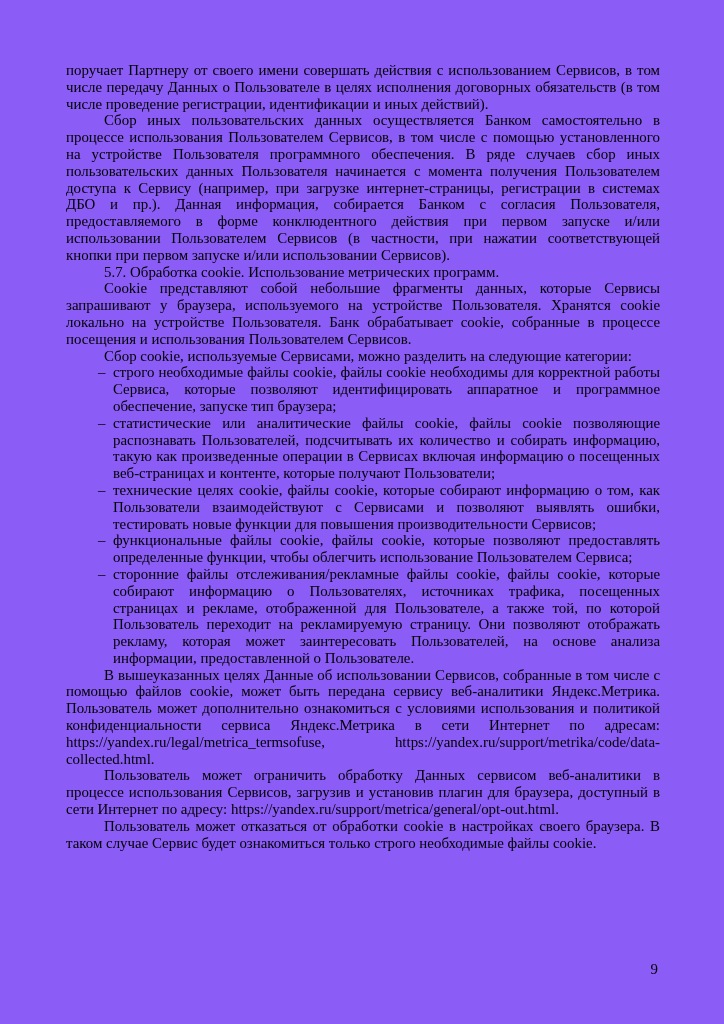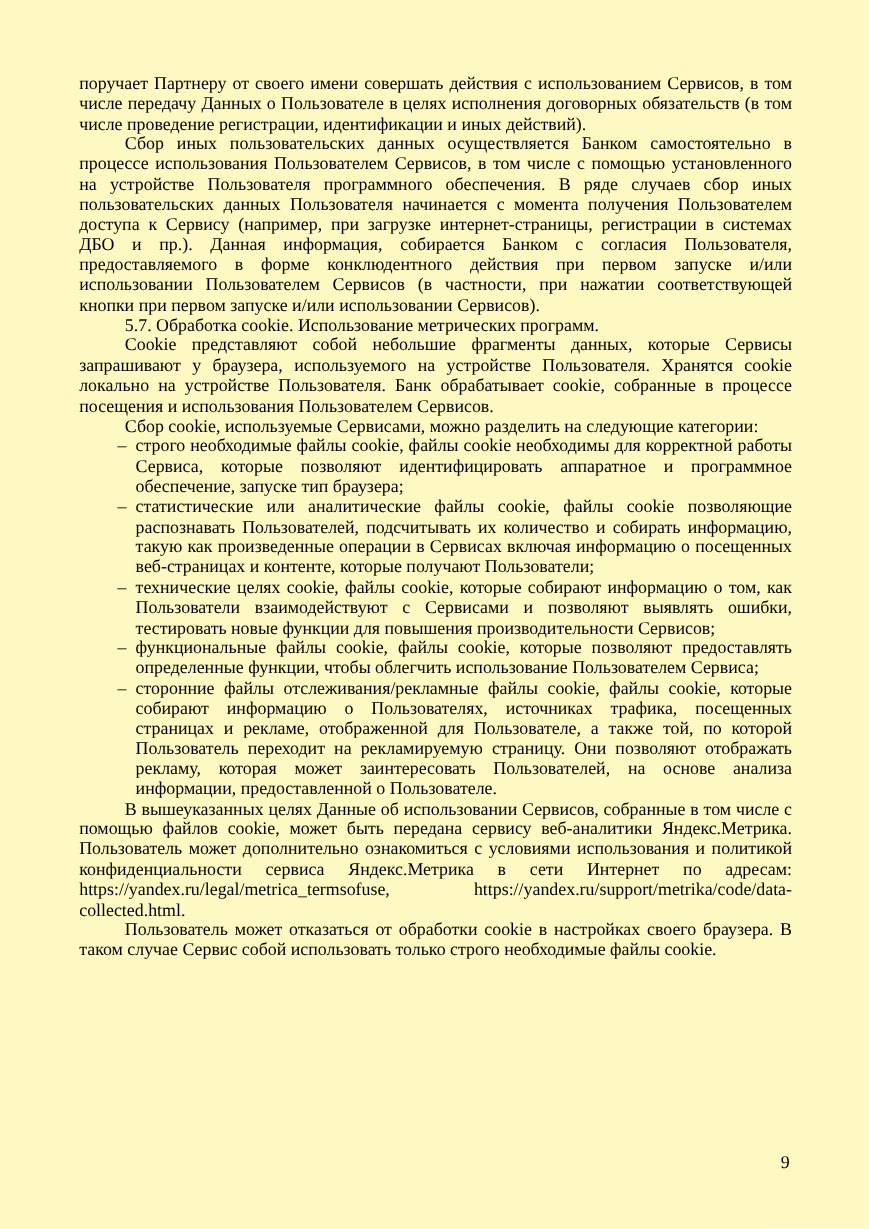--- a/index.html
+++ b/index.html
@@ -4,21 +4,21 @@
 <style>
   html, body { margin: 0; padding: 0; }
   body {
     width: 724px; height: 1024px;
     background: #ffffff;
     overflow: hidden;
   }
   .page {
     position: relative;
     width: 724px; height: 1024px;
-    background: #fef9c3;
+    background: #8b5cf6;
     font-family: "Liberation Serif", serif;
     color: #000000;
   }
   .content {
     position: absolute;
     left: 66px; top: 62px;
     width: 594px;
     font-size: 14.9px;
     line-height: 16.8px;
     text-align: justify;
@@ -52,16 +52,17 @@
       <p class="para indent">Сбор иных пользовательских данных осуществляется Банком самостоятельно в процессе использования Пользователем Сервисов, в том числе с помощью установленного на устройстве Пользователя программного обеспечения. В ряде случаев сбор иных пользовательских данных Пользователя начинается с момента получения Пользователем доступа к Сервису (например, при загрузке интернет-страницы, регистрации в системах ДБО и пр.). Данная информация, собирается Банком с согласия Пользователя, предоставляемого в форме конклюдентного действия при первом запуске и/или использовании Пользователем Сервисов (в частности, при нажатии соответствующей кнопки при первом запуске и/или использовании Сервисов).</p>
       <p class="para indent">5.7. Обработка cookie. Использование метрических программ.</p>
       <p class="para indent">Cookie представляют собой небольшие фрагменты данных, которые Сервисы запрашивают у браузера, используемого на устройстве Пользователя. Хранятся cookie локально на устройстве Пользователя. Банк обрабатывает cookie, собранные в процессе посещения и использования Пользователем Сервисов.</p>
       <p class="para indent">Сбор cookie, используемые Сервисами, можно разделить на следующие категории:</p>
       <p class="para bullet"><span class="marker">–</span><span>строго необходимые файлы cookie, файлы cookie необходимы для корректной работы Сервиса, которые позволяют идентифицировать аппаратное и программное обеспечение, запуске тип браузера;</span></p>
       <p class="para bullet"><span class="marker">–</span><span>статистические или аналитические файлы cookie, файлы cookie позволяющие распознавать Пользователей, подсчитывать их количество и собирать информацию, такую как произведенные операции в Сервисах включая информацию о посещенных веб-страницах и контенте, которые получают Пользователи;</span></p>
       <p class="para bullet"><span class="marker">–</span><span>технические целях cookie, файлы cookie, которые собирают информацию о том, как Пользователи взаимодействуют с Сервисами и позволяют выявлять ошибки, тестировать новые функции для повышения производительности Сервисов;</span></p>
       <p class="para bullet"><span class="marker">–</span><span>функциональные файлы cookie, файлы cookie, которые позволяют предоставлять определенные функции, чтобы облегчить использование Пользователем Сервиса;</span></p>
       <p class="para bullet"><span class="marker">–</span><span>сторонние файлы отслеживания/рекламные файлы cookie, файлы cookie, которые собирают информацию о Пользователях, источниках трафика, посещенных страницах и рекламе, отображенной для Пользователе, а также той, по которой Пользователь переходит на рекламируемую страницу. Они позволяют отображать рекламу, которая может заинтересовать Пользователей, на основе анализа информации, предоставленной о Пользователе.</span></p>
       <p class="para indent">В вышеуказанных целях Данные об использовании Сервисов, собранные в том числе с помощью файлов cookie, может быть передана сервису веб-аналитики Яндекс.Метрика. Пользователь может дополнительно ознакомиться с условиями использования и политикой конфиденциальности сервиса Яндекс.Метрика в сети Интернет по адресам: https://yandex.ru/legal/metrica_termsofuse, https://yandex.ru/support/metrika/code/data-collected.html.</p>
-      <p class="para indent">Пользователь может отказаться от обработки cookie в настройках своего браузера. В таком случае Сервис собой использовать только строго необходимые файлы cookie.</p>
+      <p class="para indent">Пользователь может ограничить обработку Данных сервисом веб-аналитики в процессе использования Сервисов, загрузив и установив плагин для браузера, доступный в сети Интернет по адресу: https://yandex.ru/support/metrica/general/opt-out.html.</p>
+      <p class="para indent">Пользователь может отказаться от обработки cookie в настройках своего браузера. В таком случае Сервис будет ознакомиться только строго необходимые файлы cookie.</p>
     </div>
   <div class="page-number">9</div>
 </div>
 
 </body></html>

